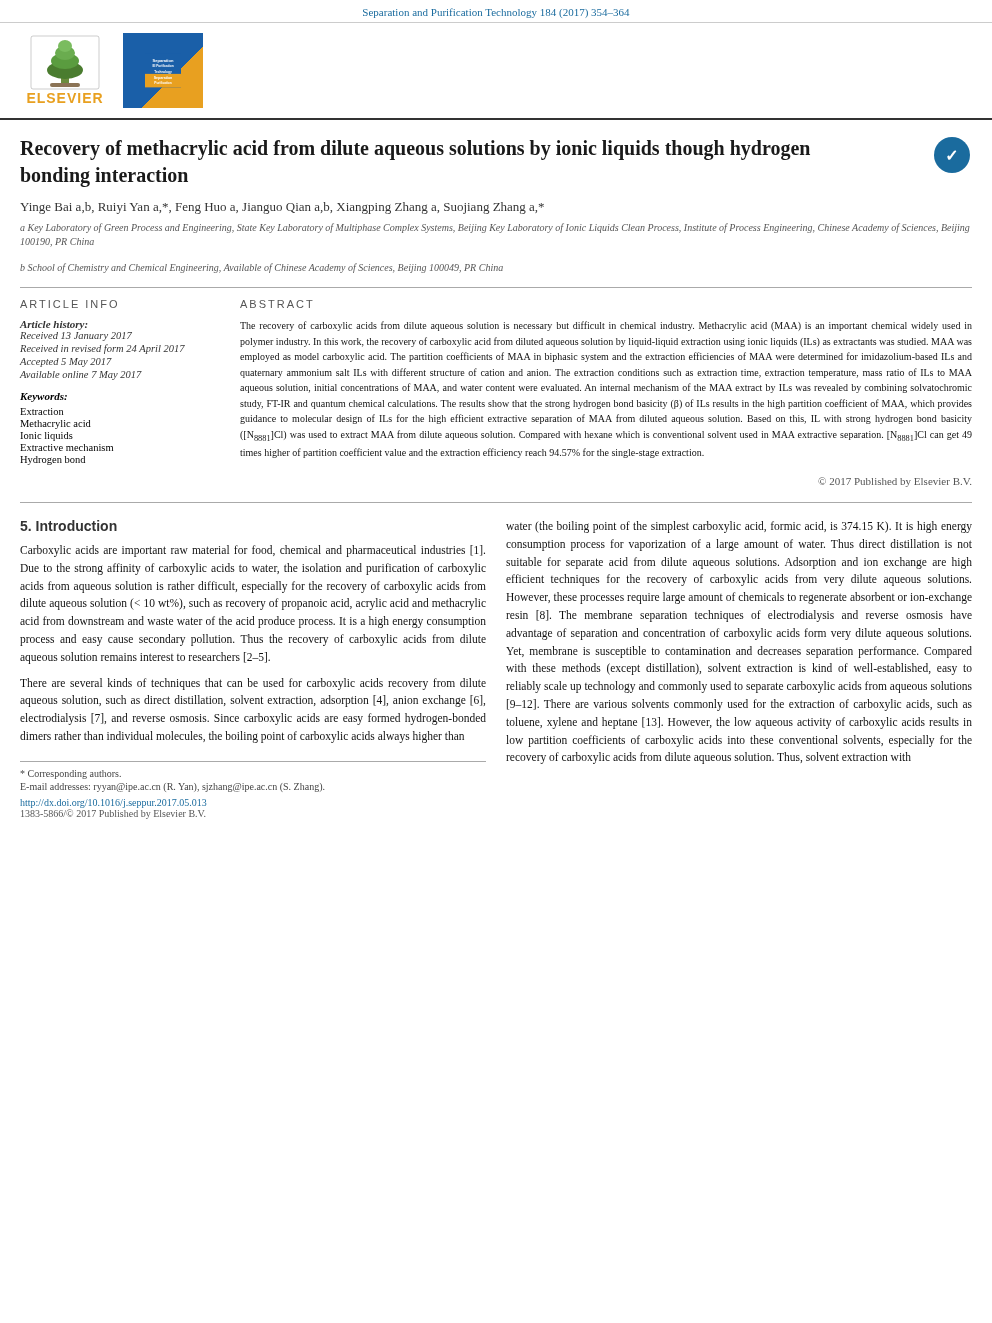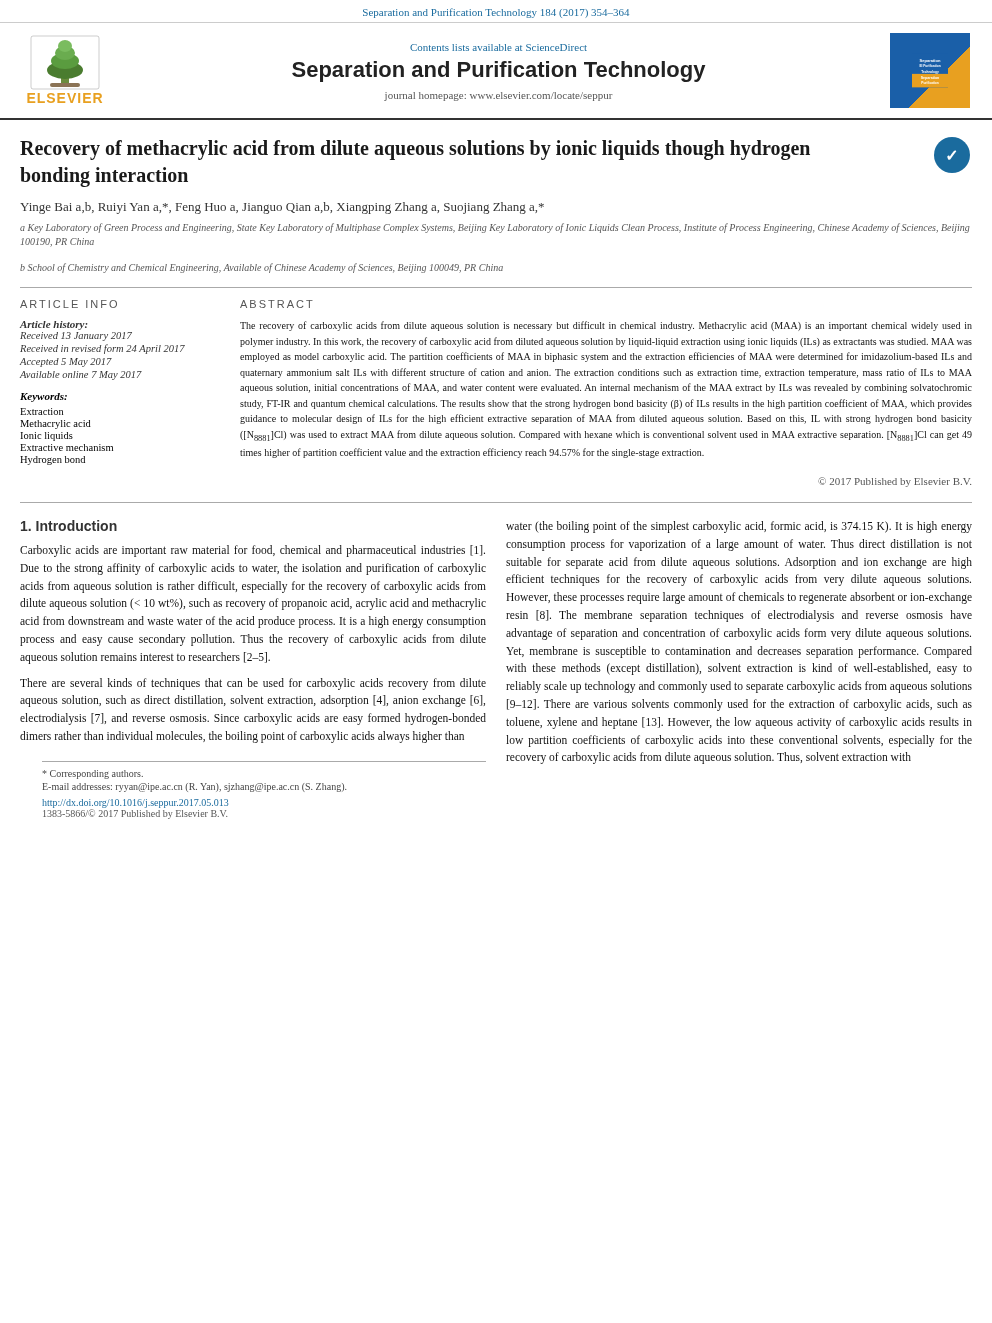--- a/index.html
+++ b/index.html
@@ -226,21 +226,20 @@
       font-size: 11.5px;
       line-height: 1.55;
       text-align: justify;
       color: #111;
       margin-bottom: 8px;
     }
     .footnote-section {
       border-top: 1px solid #aaa;
       padding-top: 6px;
       margin-top: 15px;
-      margin-left: 22px;
     }
     .footnote-text {
       font-size: 10px;
       color: #444;
       margin-bottom: 2px;
     }
     .doi-text {
       font-size: 10px;
       color: #1a6b9e;
       margin-top: 5px;
@@ -278,27 +277,20 @@
         <ellipse cx="35" cy="26" rx="14" ry="8" fill="#5a9c3f"></ellipse>
         <ellipse cx="35" cy="18" rx="10" ry="7" fill="#6aac4f"></ellipse>
         <ellipse cx="35" cy="11" rx="7" ry="6" fill="#7abc5f"></ellipse>
 
         <rect x="1" y="1" width="68" height="53" rx="2" fill="none" stroke="#999" stroke-width="0.5"></rect>
       </svg>
     </div>
     <div class="elsevier-text">ELSEVIER</div>
   </div>
 
-  <div class="journal-center">
-    <div class="sciencedirect-link">
-      <span>Contents lists available at ScienceDirect</span>
-    </div>
-    <div class="journal-title-main">Separation and Purification Technology</div>
-    <div class="homepage-link">journal homepage: www.elsevier.com/locate/seppur</div>
-  </div>
 
   <div class="journal-corner-logo">
     <div class="corner-logo-box">
       <svg viewBox="0 0 80 75" xmlns="http://www.w3.org/2000/svg" width="80" height="75">
         <rect width="80" height="75" fill="#1a5fa8"></rect>
         <rect x="0" y="45" width="80" height="30" fill="#e8a020"></rect>
         <text x="40" y="18" text-anchor="middle" fill="white" font-size="9" font-family="Arial" font-weight="bold">Separation</text>
         <text x="40" y="30" text-anchor="middle" fill="white" font-size="7" font-family="Arial">El Purification</text>
         <text x="40" y="42" text-anchor="middle" fill="white" font-size="7" font-family="Arial">Technology</text>
         <text x="40" y="57" text-anchor="middle" fill="white" font-size="8" font-family="Arial" font-weight="bold">Separation</text>
@@ -363,21 +355,21 @@
       </div>
       <div class="copyright">© 2017 Published by Elsevier B.V.</div>
     </div>
   </div>
 
   <hr class="section-divider">
 
   <div class="body-two-column">
 
     <div class="body-left-col">
-      <div class="section-number">1. Introduction</div>
+      <div class="section-number">5. Introduction</div>
 
       <p class="body-text">
         Carboxylic acids are important raw material for food, chemical and pharmaceutical industries [1]. Due to the strong affinity of carboxylic acids to water, the isolation and purification of carboxylic acids from aqueous solution is rather difficult, especially for the recovery of carboxylic acids from dilute aqueous solution (&lt; 10 wt%), such as recovery of propanoic acid, acrylic acid and methacrylic acid from downstream and waste water of the acid produce process. It is a high energy consumption process and easy cause secondary pollution. Thus the recovery of carboxylic acids from dilute aqueous solution remains interest to researchers [2–5].
       </p>
 
       <p class="body-text">
         There are several kinds of techniques that can be used for carboxylic acids recovery from dilute aqueous solution, such as direct distillation, solvent extraction, adsorption [4], anion exchange [6], electrodialysis [7], and reverse osmosis. Since carboxylic acids are easy formed hydrogen-bonded dimers rather than individual molecules, the boiling point of carboxylic acids always higher than
       </p>
 
       <div class="footnote-section">

